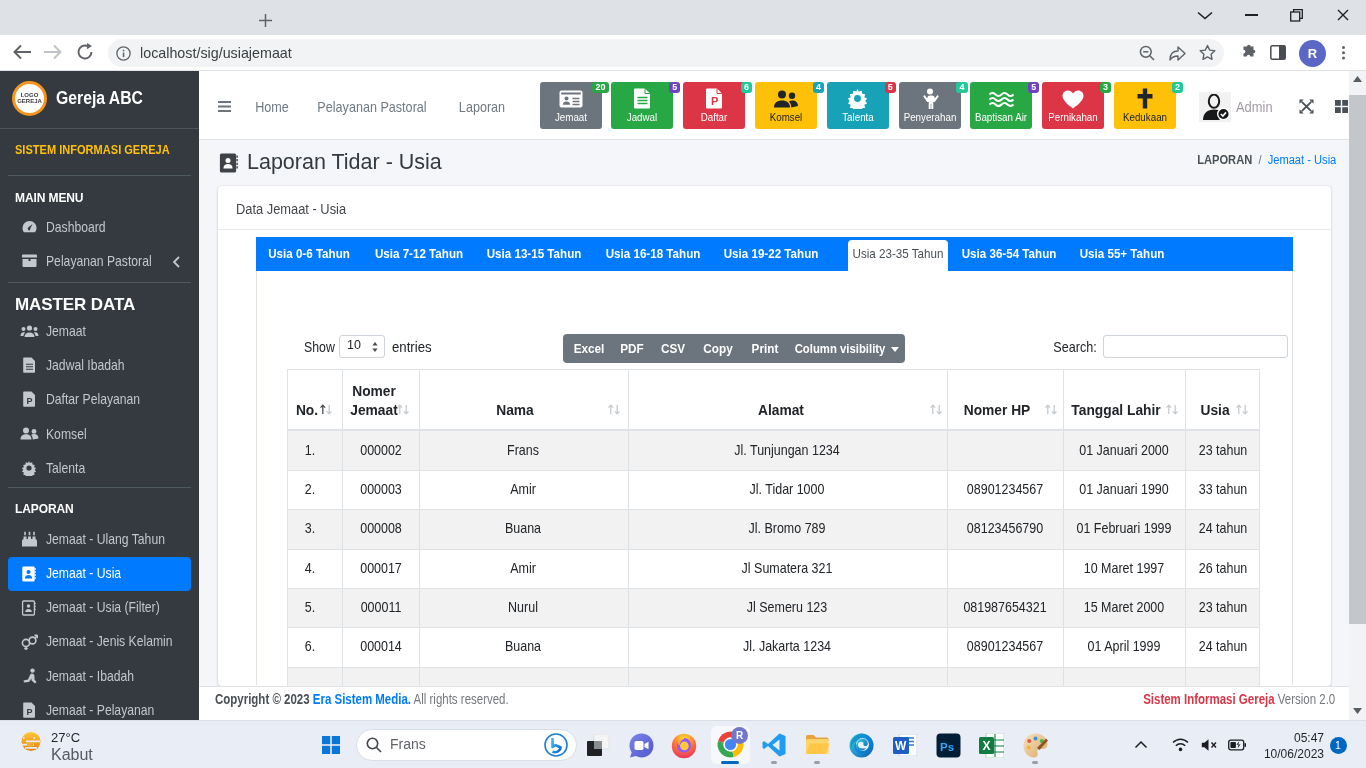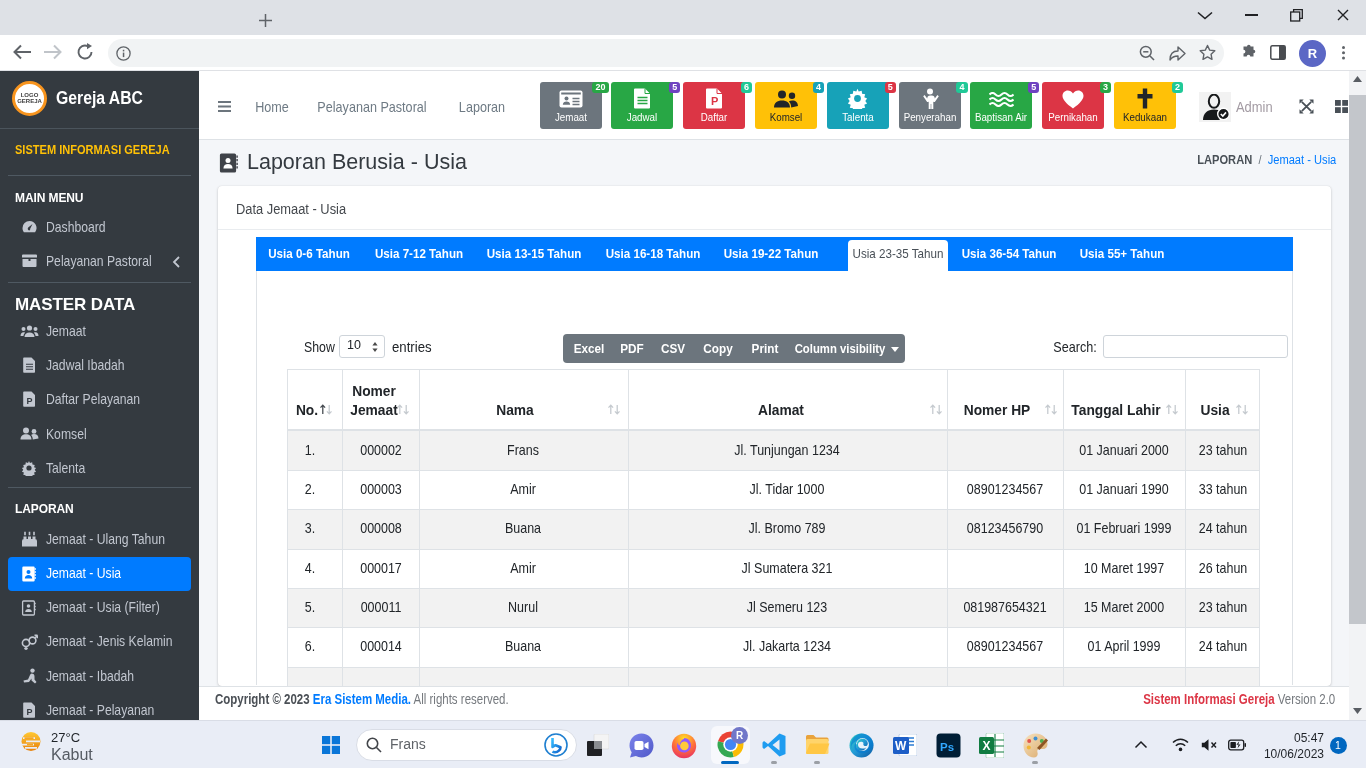--- a/index.html
+++ b/index.html
@@ -49,20 +49,21 @@
   <svg class="a" style="left:76px;top:8px" width="18" height="18" viewBox="0 0 18 18">
       <path d="M15.5 9 A6.5 6.5 0 1 1 11.5 3" fill="none" stroke="#5f6368" stroke-width="1.9"></path>
       <path d="M11 0 L16 3 L11 6.2 Z" fill="#5f6368"></path>
     </svg>
   <div class="a" style="left:108px;top:4px;width:1116px;height:28px;border-radius:14px;background:#f1f3f4"></div>
   <svg class="a" style="left:116px;top:11px" width="15" height="15" viewBox="0 0 15 15">
       <circle cx="7.5" cy="7.5" r="6.6" fill="none" stroke="#5f6368" stroke-width="1.3"></circle>
       <rect x="6.8" y="6.6" width="1.5" height="4.5" fill="#5f6368"></rect>
       <rect x="6.8" y="3.8" width="1.5" height="1.6" fill="#5f6368"></rect>
     </svg>
+  <div class="a" style="left:140px;top:0;height:36px;line-height:37px;font-size:14.3px;color:#3c4043">localhost/sig/usiajemaat</div>
   <svg class="a" style="left:1139px;top:10px" width="16" height="16" viewBox="0 0 16 16">
       <circle cx="6.8" cy="6.8" r="5.4" fill="none" stroke="#5f6368" stroke-width="1.5"></circle>
       <path d="M11 11 L15 15" stroke="#5f6368" stroke-width="1.6"></path>
       <path d="M4.2 6.8 H9.4" stroke="#5f6368" stroke-width="1.5"></path>
     </svg>
   <svg class="a" style="left:1169px;top:10px" width="17" height="16" viewBox="0 0 17 16">
       <path d="M1 15 C1 9 4 6 9 6 V2 L16 8.5 L9 15 V11 C5 11 3 12 1 15 Z" fill="none" stroke="#5f6368" stroke-width="1.4" stroke-linejoin="round"></path>
     </svg>
   <svg class="a" style="left:1199px;top:9px" width="17" height="17" viewBox="0 0 17 17">
       <path d="M8.5 1.5 L10.7 6.1 L15.8 6.8 L12.1 10.3 L13 15.3 L8.5 12.9 L4 15.3 L4.9 10.3 L1.2 6.8 L6.3 6.1 Z" fill="none" stroke="#5f6368" stroke-width="1.4" stroke-linejoin="round"></path>
@@ -308,21 +309,21 @@
     </div>
 
   <div class="a" style="left:19px;top:82px">
       <svg width="20" height="20" viewBox="0 0 20 20">
         <path d="M3.5 0.5 h13 a1.6 1.6 0 0 1 1.6 1.6 v15.8 a1.6 1.6 0 0 1 -1.6 1.6 h-13 a1.6 1.6 0 0 1 -1.6 -1.6 V2.1 A1.6 1.6 0 0 1 3.5 0.5 Z" fill="#3f4349"></path>
         <path d="M18.4 3.6 h1.4 M18.4 7.2 h1.4 M18.4 10.8 h1.4 M18.4 14.4 h1.4" stroke="#3f4349" stroke-width="2.2"></path>
         <circle cx="10" cy="7.4" r="2.5" fill="#fff"></circle>
         <path d="M5.4 15.5 c0-2.9 2-4.4 4.6-4.4 s4.6 1.5 4.6 4.4 Z" fill="#fff"></path>
       </svg>
     </div>
-  <div class="a" style="left:48px;top:79px;font-size:21.5px;color:#343a40;white-space:nowrap">Laporan Berusia - Usia</div>
+  <div class="a" style="left:48px;top:79px;font-size:21.5px;color:#343a40;white-space:nowrap">Laporan Tidar - Usia</div>
   <div class="a" style="right:13px;top:82px;font-size:12.5px;color:#495057;font-weight:bold;white-space:nowrap;transform:scaleX(0.89);transform-origin:100% 0">LAPORAN&nbsp;&nbsp;<span style="font-weight:normal;color:#6c757d">/</span>&nbsp;&nbsp;<span style="font-weight:normal;color:#007bff">Jemaat - Usia</span></div>
 
   <div class="a" style="left:18.5px;top:114.5px;width:1113px;height:500px;background:#fff;border-radius:4px;box-shadow:0 0 1px rgba(0,0,0,.12),0 1px 3px rgba(0,0,0,.18)"></div>
   <div class="a" style="left:37px;top:129px;font-size:15.5px;color:#44484d;transform:scaleX(0.83);transform-origin:0 0;white-space:nowrap">Data Jemaat - Usia</div>
   <div class="a" style="left:18.5px;top:157.5px;width:1113px;height:1px;background:#e9ecef"></div>
 
   <div class="a" style="left:57px;top:199px;width:1037px;height:415px;border-left:1px solid #dee2e6;border-right:1px solid #dee2e6"></div>
 
   <div class="a" style="left:57px;top:166px;width:1037px;height:34px;background:#007bff"></div>
   <div class="a" style="left:649px;top:169px;width:100px;height:34px;background:#fff;border-radius:4px 4px 0 0"></div>

